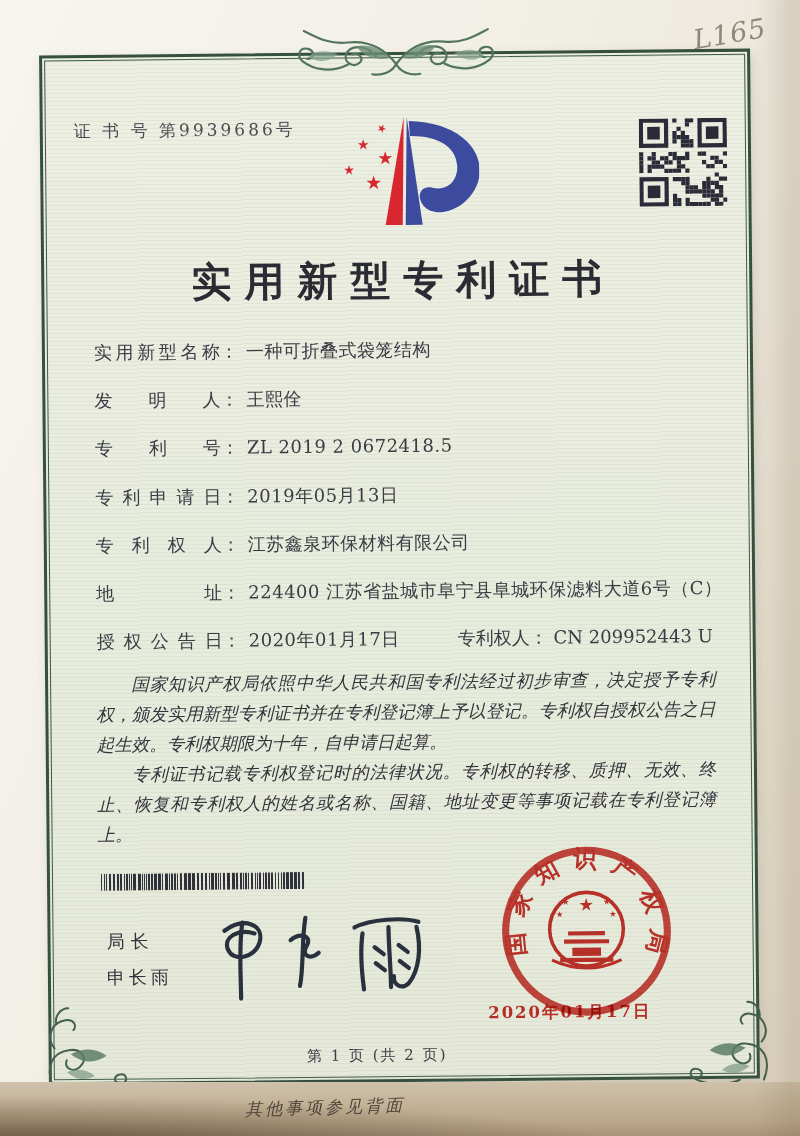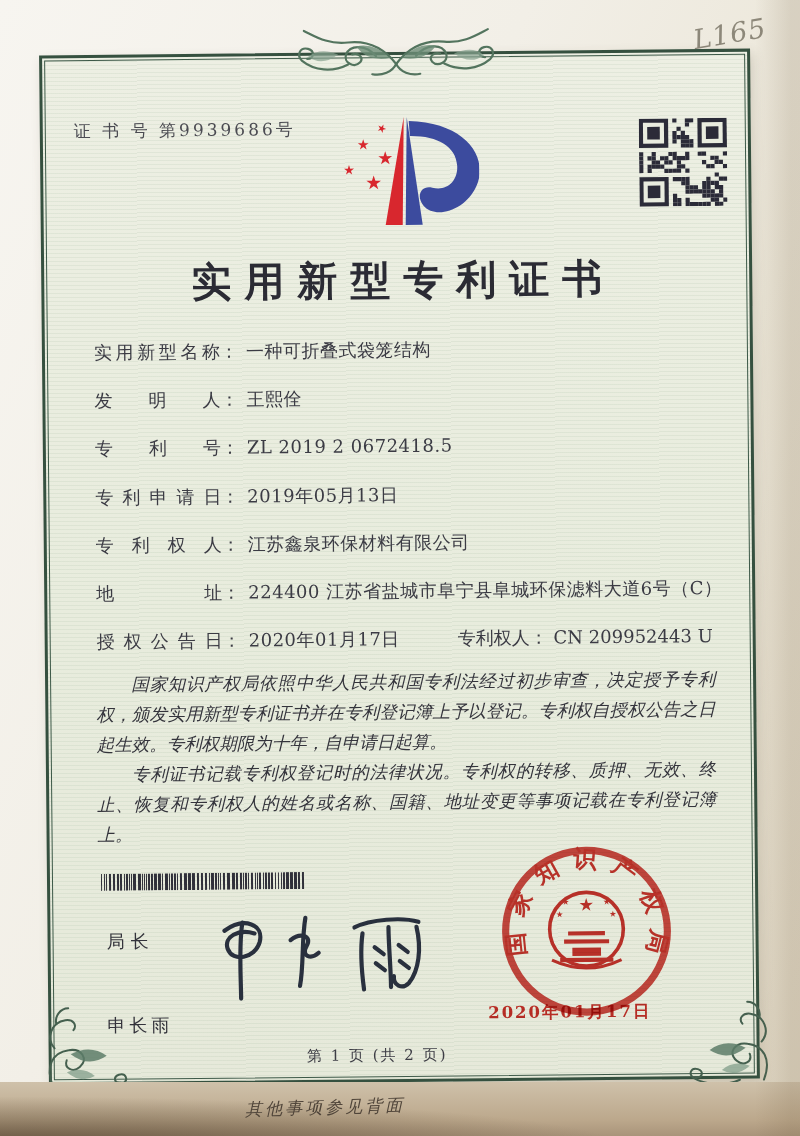--- a/index.html
+++ b/index.html
@@ -36,21 +36,21 @@
   .fvalue{letter-spacing:.5px;}
   .grant2{margin-left:58px;}
   
   .paras{position:absolute;left:48px;top:612px;right:38px;font-size:17.5px;line-height:30px;
     color:#34343c;text-align:justify;font-style:italic;}
   .paras p{margin:0;text-indent:2em;}
   
   .barcode{position:absolute;left:51px;top:816px;width:206px;height:17px;}
   
   .signer-title{position:absolute;left:56px;top:872px;font-size:18px;letter-spacing:6px;color:#33333b;font-family:Liberation Serif, serif;}
-  .signer-name{position:absolute;left:56px;top:908px;font-size:18px;letter-spacing:4px;color:#33333b;margin-top:48px;}
+  .signer-name{position:absolute;left:56px;top:908px;font-size:18px;letter-spacing:4px;color:#33333b;}
   .signature{position:absolute;left:152px;top:842px;width:250px;height:112px;}
   
   .seal{position:absolute;left:448px;top:790px;width:176px;height:176px;
     mix-blend-mode:multiply;opacity:.93;}
   .seal-date{position:absolute;left:426px;top:948px;width:185px;text-align:center;
     font-size:16.5px;font-weight:700;color:#c9261f;letter-spacing:2px;
     mix-blend-mode:multiply;opacity:.95;}
   
   .page-info{position:absolute;left:0;top:991px;width:100%;text-align:center;
     transform:translateX(-27px);font-size:15px;color:#3d3d45;letter-spacing:2px;}

